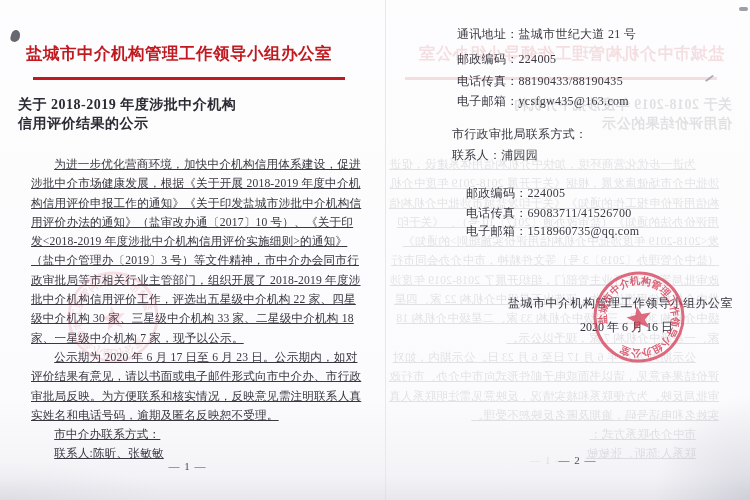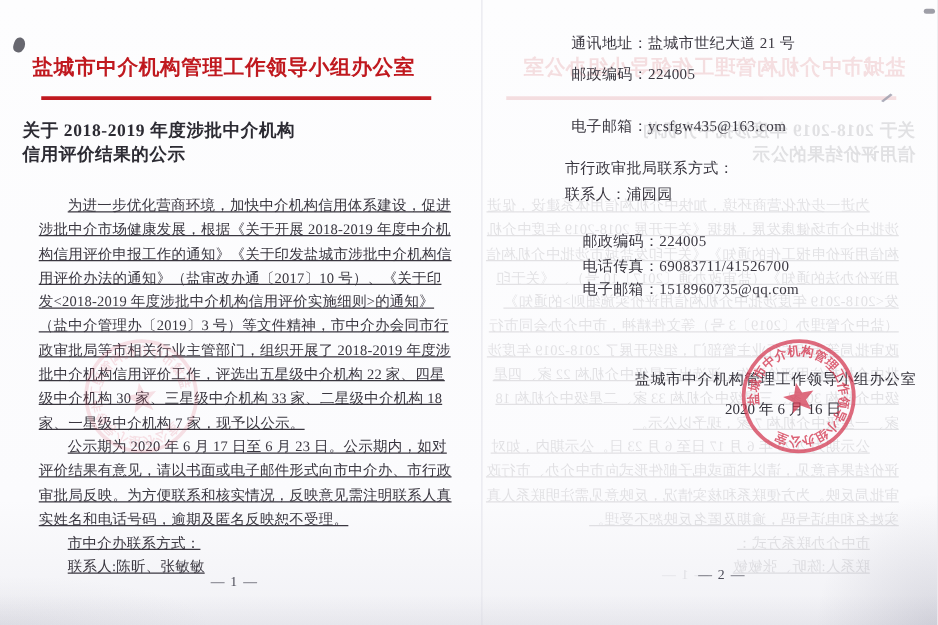--- a/index.html
+++ b/index.html
@@ -138,20 +138,21 @@
         <div class="body-line indent">市中介办联系方式：</div>
         <div class="body-line indent">联系人:陈昕、张敏敏</div>
       </div>
 
       <div class="page-num">— 1 —</div>
     </div>
       </div>
 
     <div class="p2-line" style="left:82px; top:26px">通讯地址：盐城市世纪大道 21 号</div>
     <div class="p2-line" style="left:82px; top:51px">邮政编码：224005</div>
+    <div class="p2-line" style="left:82px; top:73px">电话传真：88190433/88190435</div>
     <div class="p2-line" style="left:82px; top:93px">电子邮箱：ycsfgw435@163.com</div>
 
     <div class="p2-line" style="left:77px; top:126px">市行政审批局联系方式：</div>
     <div class="p2-line" style="left:77px; top:147px">联系人：浦园园</div>
     <div class="p2-line" style="left:91px; top:185px">邮政编码：224005</div>
     <div class="p2-line" style="left:91px; top:205px">电话传真：69083711/41526700</div>
     <div class="p2-line" style="left:91px; top:223px">电子邮箱：1518960735@qq.com</div>
 
     <div class="signature-line">盐城市中介机构管理工作领导小组办公室</div>
     <div class="date-line">2020 年 6 月 16 日</div>

